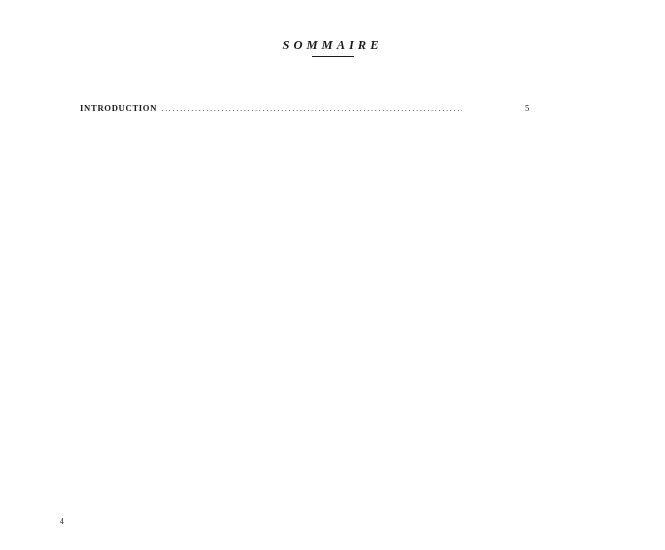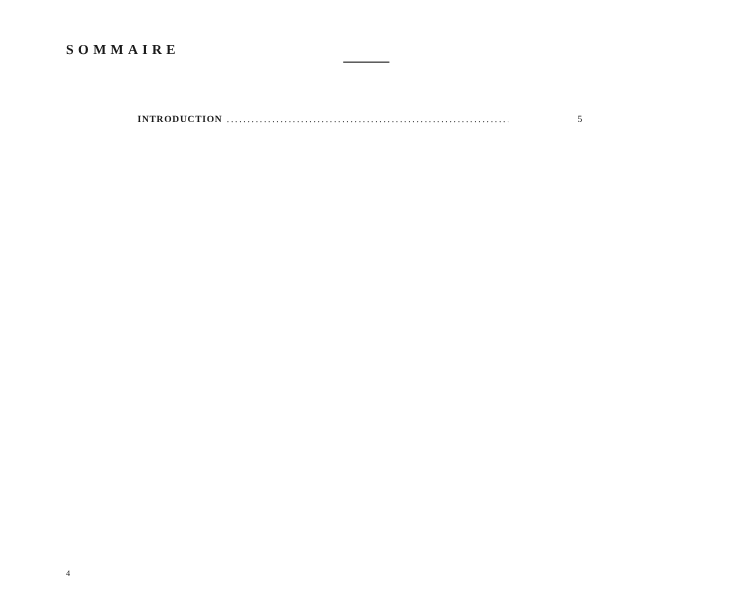--- a/index.html
+++ b/index.html
@@ -15,26 +15,27 @@
     overflow: hidden;
   }
   .page {
     position: relative;
     width: 665px;
     height: 550px;
     box-sizing: border-box;
     padding: 30px 60px 0 60px;
   }
   .sommaire-title {
-    text-align: left;
+    text-align: center;
     font-size: 12.5px;
     letter-spacing: 4px;
     font-weight: bold;
     margin-top: 8px;
     margin-bottom: 3px;
+    font-style: italic;
   }
   .title-rule {
     width: 42px;
     height: 1px;
     background: #1a1a1a;
     margin: 0 auto 16px auto;
   }
   .toc {
     width: 505px;
     margin: 0 auto;
@@ -44,21 +45,20 @@
   .major {
     display: flex;
     align-items: baseline;
     font-weight: bold;
     font-size: 8.6px;
     letter-spacing: 0.7px;
     margin-bottom: 4px;
   }
   .major .label {
     white-space: nowrap;
-    margin-left: 45px;
   }
   .major .leader {
     flex: 1 1 auto;
     overflow: hidden;
     white-space: nowrap;
     margin: 0 3px 0 4px;
     letter-spacing: 1.6px;
     font-weight: normal;
     font-size: 8.6px;
     color: #1a1a1a;

